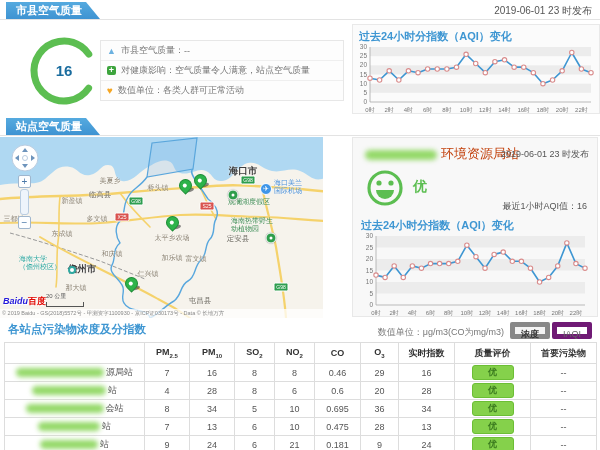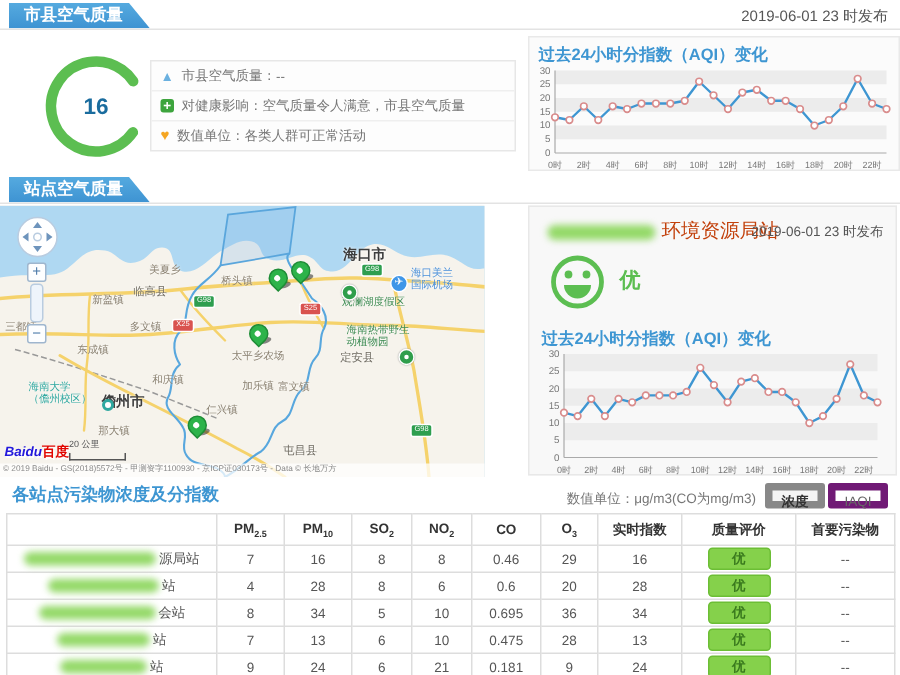--- a/index.html
+++ b/index.html
@@ -98,21 +98,21 @@
 
 <div class="infobox">
   <div class="inforow">
     <span class="ic-mol">▲</span>
     <span class="lbl">市县空气质量：</span>
     <span class="val">--</span>
   </div>
   <div class="inforow">
     <span class="ic-cross">+</span>
     <span class="lbl">对健康影响：</span>
-    <span class="val">空气质量令人满意，市县空气质量</span>
+    <span class="val">空气质量令人满意，站点空气质量</span>
   </div>
   <div class="inforow">
     <span class="ic-heart">♥</span>
     <span class="lbl">数值单位：</span>
     <span class="val">各类人群可正常活动</span>
   </div>
 </div>
 
 <div class="chart-panel" style="left:352px;top:24px;width:246px;height:88px;">
   <div class="chart-title">过去24小时分指数（AQI）变化</div>
@@ -265,20 +265,23 @@
   <span class="abs" style="left:88px;top:7px;font-size:13px;font-weight:normal;color:#c2410c;">环境资源局站</span>
   <span class="abs pubdate" style="right:8px;top:10px;font-size:9px;">2019-06-01 23 时发布</span>
 
   <svg class="abs" style="left:12px;top:30px;" width="40" height="40">
     <circle cx="20" cy="20" r="16" fill="none" stroke="#5CBE51" stroke-width="3.2"></circle>
     <circle cx="14" cy="15" r="2.6" fill="#5CBE51"></circle>
     <circle cx="26" cy="15" r="2.6" fill="#5CBE51"></circle>
     <path d="M11,22 A9,9 0 0 0 29,22 Z" fill="#5CBE51"></path>
   </svg>
   <span class="abs grade-green" style="left:60px;top:40px;font-size:14px;">优</span>
+  <div id="recent-aqi">
+    <span>最近1小时AQI值：</span><span>16</span>
+  </div>
 
   <div class="abs" style="left:6px;top:76px;width:234px;">
     <div class="chart-title" style="padding-left:2px;">过去24小时分指数（AQI）变化</div>
     <div style="width:232px;height:84px;"><svg width="232" height="84">
           <rect x="17" y="49.00000000000001" width="209" height="11.5" fill="#ECECEC"></rect>
           <rect x="17" y="26.000000000000004" width="209" height="11.5" fill="#ECECEC"></rect>
           <rect x="17" y="3" width="209" height="11.5" fill="#ECECEC"></rect>
           <text x="14" y="74" text-anchor="end" font-size="6.5" fill="#777">0</text>
           <text x="14" y="62.5" text-anchor="end" font-size="6.5" fill="#777">5</text>
           <text x="14" y="51.00000000000001" text-anchor="end" font-size="6.5" fill="#777">10</text>

